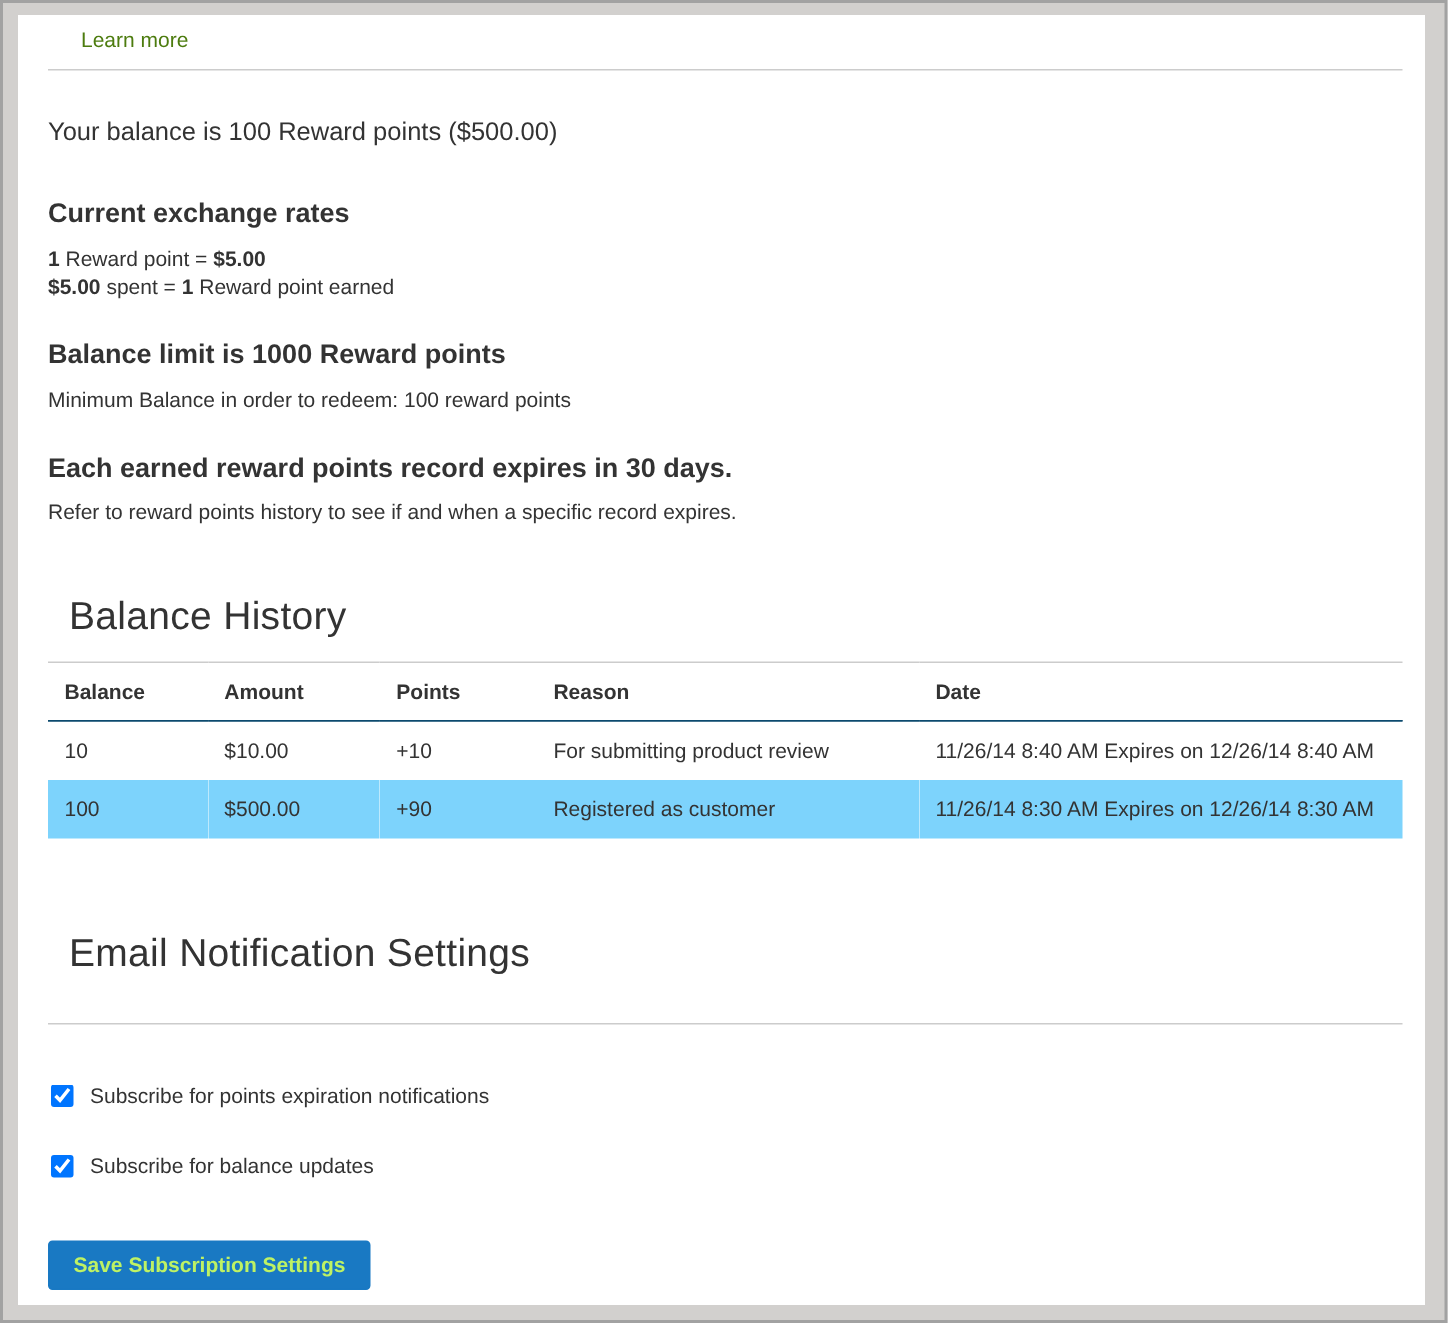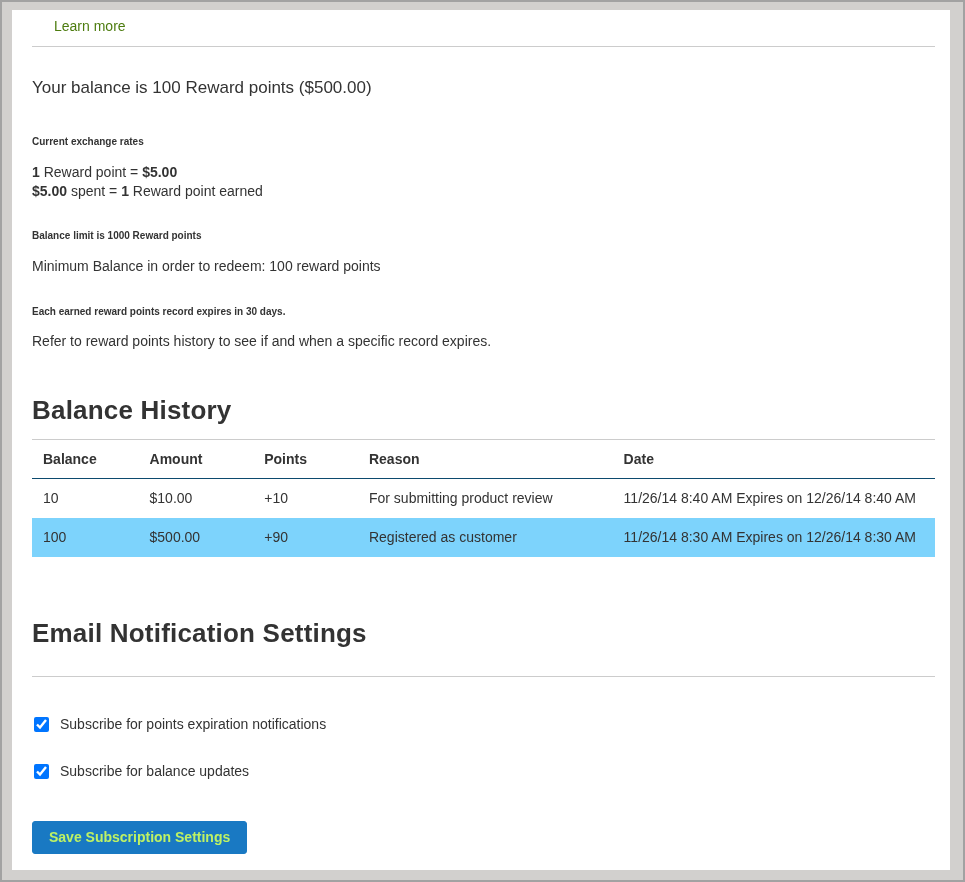--- a/index.html
+++ b/index.html
@@ -27,30 +27,30 @@
   h1 {
     margin: 0; font-size: 26px; font-weight: 300;
     color: #333; line-height: 33px; letter-spacing: 0.2px;
   }
   .learn-more {
     margin-left: 22px; font-size: 14px;
     color: #4d7c0f; text-decoration: none; cursor: pointer;
   }
   
   .balance-summary { margin: 29px 0 0; font-size: 17px; line-height: 24px; }
-  .b14 { margin: 33px 0 0; font-size: 10px; font-weight: 700; line-height: 18px; }
+  .b14 { margin: 33px 0 0; font-size: 18px; font-weight: 700; line-height: 18px; }
   .exchange-lines { margin: 12px 0 0; font-size: 14px; line-height: 19px; }
   .balance-limit { margin: 26px 0 0; }
   .plain { font-size: 14px; line-height: 18px; }
   .min-balance { margin: 12px 0 0; }
   .expiration-heading { margin: 28px 0 0; }
   .expiration-note { margin: 11px 0 0; }
   
   h2 {
-    margin: 0; font-size: 26px; font-weight: 700;
+    margin: 14px; font-size: 26px; font-weight: 400;
     color: #333; line-height: 33px; letter-spacing: 0.2px;
   }
   .history-heading { margin-top: 44px; }
   
   table {
     width: 100%; margin-top: 12px;
     border-collapse: collapse; table-layout: fixed;
   }
   th {
     text-align: left; font-size: 14px; font-weight: 700;
@@ -61,21 +61,21 @@
     font-size: 14px; padding: 11px 10px 11px 11px; line-height: 17px;
     white-space: nowrap; overflow: hidden;
   }
   tr.striped { background: #7dd3fc; }
   .col-balance { width: 11.8%; }
   .col-amount  { width: 12.7%; }
   .col-points  { width: 11.6%; }
   .col-reason  { width: 28.2%; }
   
   .section-head {
-    margin-top: 60px; padding-bottom: 26px;
+    margin-top: 60px; padding-bottom: 16px;
     border-bottom: 1px solid #ccc;
   }
   .field { margin-top: 38px; display: flex; align-items: center; }
   .field + .field { margin-top: 28px; }
   .field input[type="checkbox"] {
     width: 15px; height: 15px; margin: 0 11px 0 2px; cursor: pointer;
   }
   .field label { font-size: 14px; line-height: 19px; cursor: pointer; }
   
   .primary-btn {

